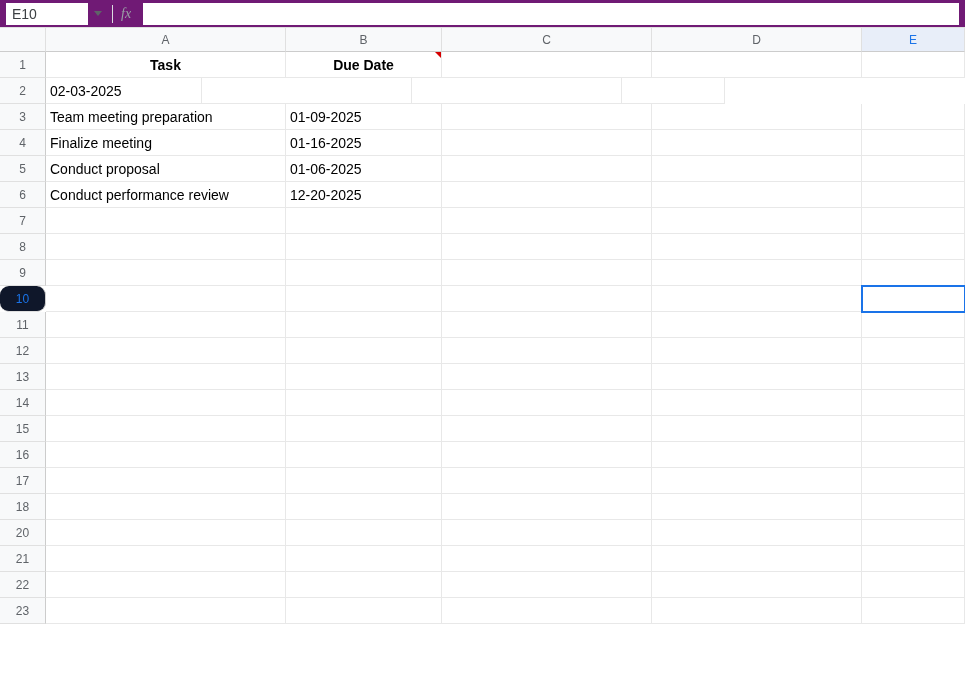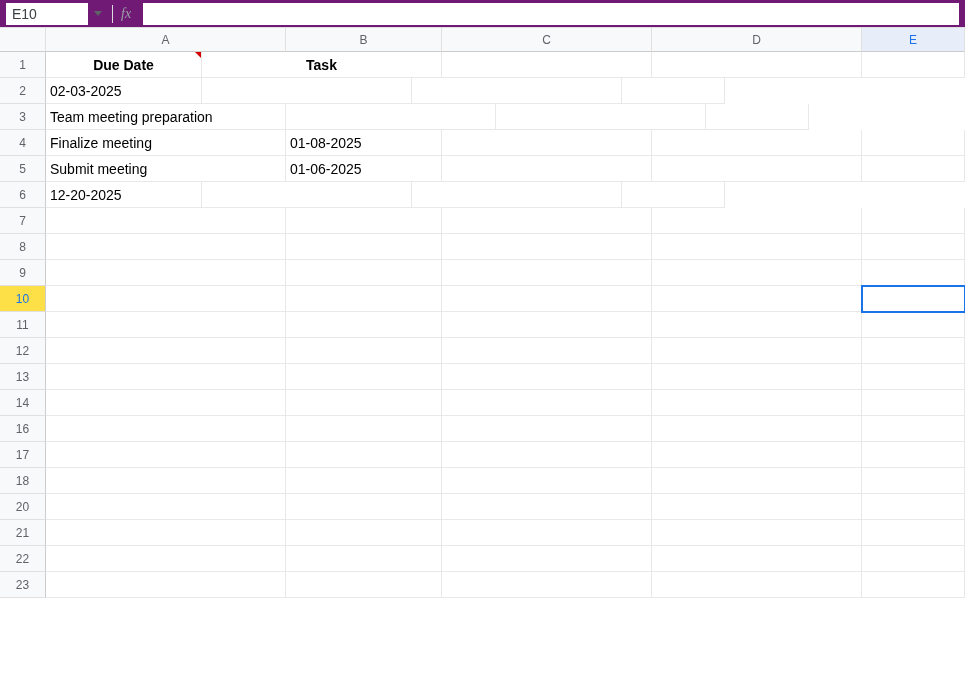--- a/index.html
+++ b/index.html
@@ -101,22 +101,23 @@
     border-right: 1px solid #ccc;
     border-bottom: 1px solid #e0e0e0;
     background: #f8f9fa;
     display: flex;
     align-items: center;
     justify-content: center;
     color: #5f6368;
     font-size: 12px;
   }
   .row-header.selected {
-    background: #fde047;
+    background: #0f172a;
     color: #1a73e8;
+    border-radius: 9px;
   }
   .cell {
     height: 26px;
     border-right: 1px solid #e8e8e8;
     border-bottom: 1px solid #e8e8e8;
     padding: 0 4px;
     display: flex;
     align-items: center;
     font-size: 14px;
     color: #000;
@@ -174,58 +175,60 @@
         <div class="col-header col-A">A</div>
         <div class="col-header col-B">B</div>
         <div class="col-header col-C">C</div>
         <div class="col-header col-D">D</div>
         <div class="col-header col-E selected">E</div>
       </div>
   </div>
   <div id="gridbody">
       <div class="data-row">
         <div class="row-header">1</div>
+        <div class="cell col-A header-cell">Task</div>
         <div class="cell col-B header-cell">Due Date<div class="note-marker"></div></div>
-        <div class="cell col-A header-cell">Task</div>
         <div class="cell col-C"></div>
         <div class="cell col-D"></div>
         <div class="cell col-E"></div>
       </div>
       <div class="data-row">
         <div class="row-header">2</div>
         <div class="cell col-B">02-03-2025</div>
         <div class="cell col-C"></div>
         <div class="cell col-D"></div>
         <div class="cell col-E"></div>
       </div>
       <div class="data-row">
         <div class="row-header">3</div>
         <div class="cell col-A">Team meeting preparation</div>
+        <div class="cell col-B">01-09-2025</div>
         <div class="cell col-C"></div>
         <div class="cell col-D"></div>
         <div class="cell col-E"></div>
       </div>
       <div class="data-row">
         <div class="row-header">4</div>
         <div class="cell col-A">Finalize meeting</div>
-        <div class="cell col-B">01-08-2025</div>
+        <div class="cell col-B">01-16-2025</div>
         <div class="cell col-C"></div>
         <div class="cell col-D"></div>
         <div class="cell col-E"></div>
       </div>
       <div class="data-row">
         <div class="row-header">5</div>
-        <div class="cell col-A">Submit meeting</div>
+        <div class="cell col-A">Conduct proposal</div>
         <div class="cell col-B">01-06-2025</div>
         <div class="cell col-C"></div>
         <div class="cell col-D"></div>
         <div class="cell col-E"></div>
       </div>
       <div class="data-row">
         <div class="row-header">6</div>
+        <div class="cell col-A">Conduct performance review</div>
         <div class="cell col-B">12-20-2025</div>
         <div class="cell col-C"></div>
         <div class="cell col-D"></div>
         <div class="cell col-E"></div>
       </div>
       <div class="data-row">
         <div class="row-header">7</div>
         <div class="cell col-A"></div>
         <div class="cell col-B"></div>
         <div class="cell col-C"></div>
@@ -275,20 +278,28 @@
       <div class="data-row">
         <div class="row-header">13</div>
         <div class="cell col-A"></div>
         <div class="cell col-B"></div>
         <div class="cell col-C"></div>
         <div class="cell col-D"></div>
         <div class="cell col-E"></div>
       </div>
       <div class="data-row">
         <div class="row-header">14</div>
+        <div class="cell col-A"></div>
+        <div class="cell col-B"></div>
+        <div class="cell col-C"></div>
+        <div class="cell col-D"></div>
+        <div class="cell col-E"></div>
+      </div>
+      <div class="data-row">
+        <div class="row-header">15</div>
         <div class="cell col-A"></div>
         <div class="cell col-B"></div>
         <div class="cell col-C"></div>
         <div class="cell col-D"></div>
         <div class="cell col-E"></div>
       </div>
       <div class="data-row">
         <div class="row-header">16</div>
         <div class="cell col-A"></div>
         <div class="cell col-B"></div>

